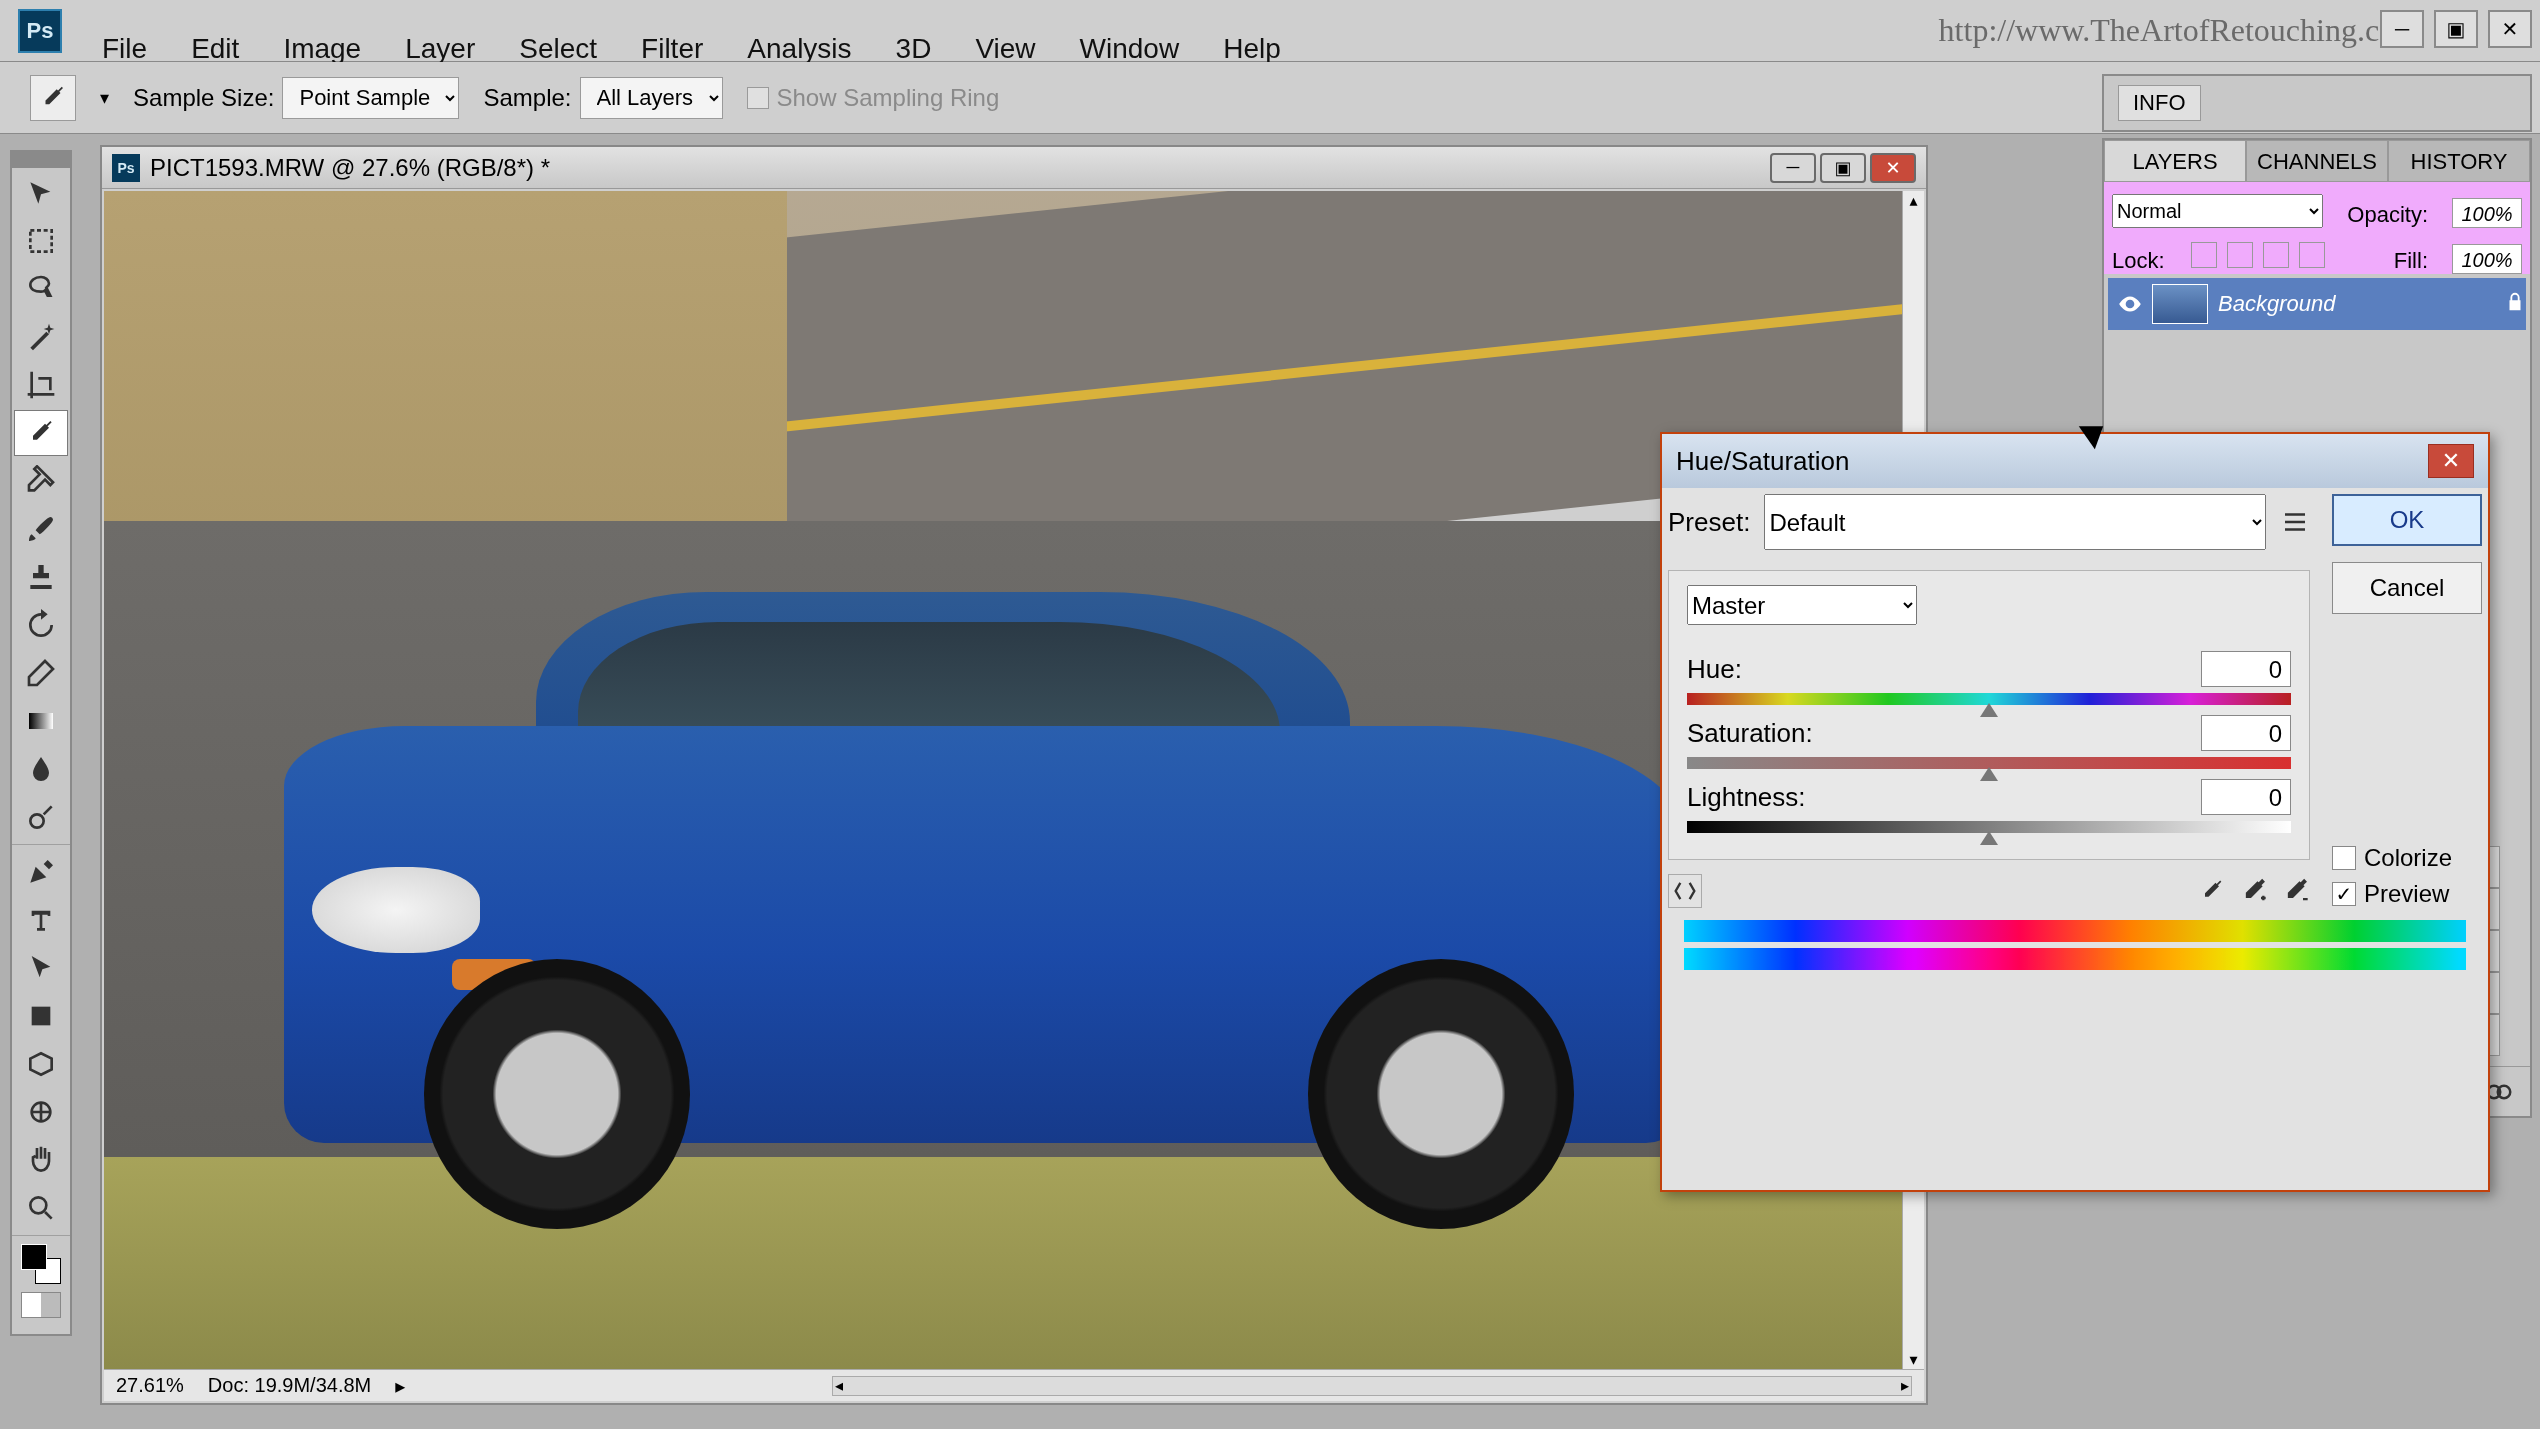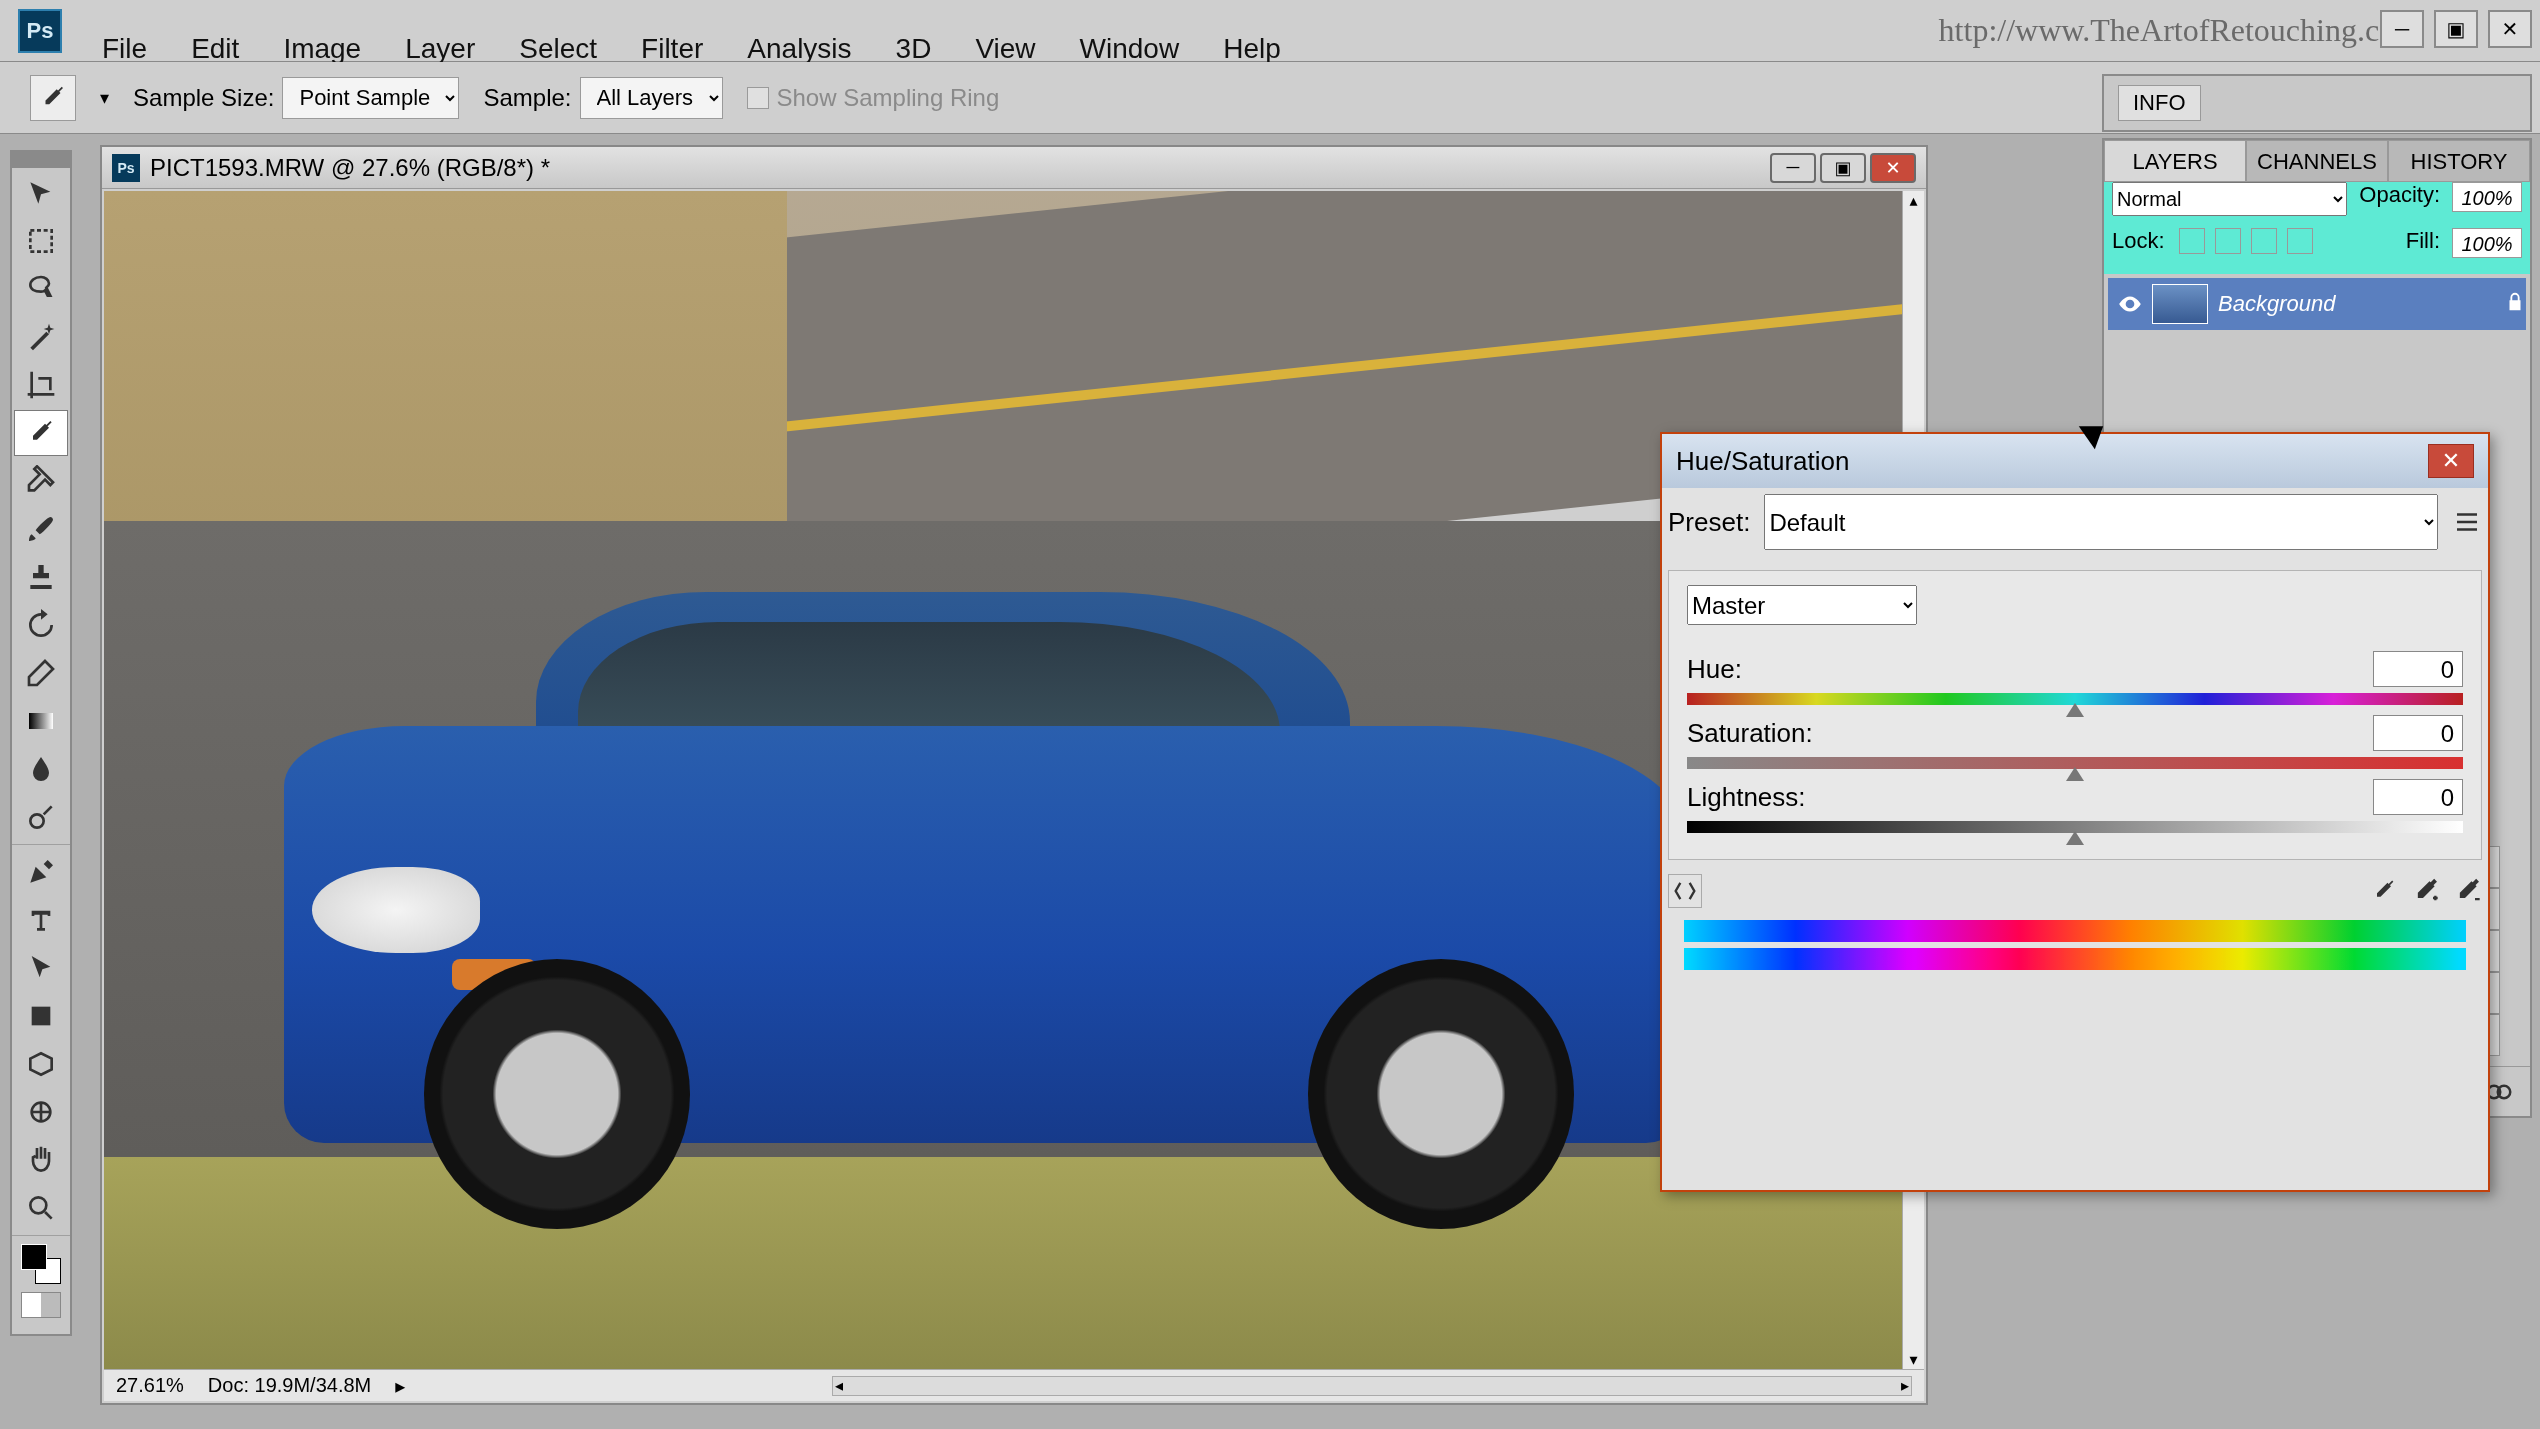--- a/index.html
+++ b/index.html
@@ -108,22 +108,22 @@
   
   .panel-col { position: absolute; right: 8px; top: 74px; bottom: 0; width: 430px; }
   .info-panel { height: 58px; background: #c8c8c8; border: 2px solid #8a8a8a;
                 display: flex; align-items: center; padding-left: 14px; margin-bottom: 6px; }
   .info-panel .tab { background: #e0e0e0; border: 1px solid #999; padding: 4px 14px; font-size: 22px; }
   .layers-panel { background: #c8c8c8; border: 2px solid #8a8a8a; height: 980px; position: relative; }
   .layers-panel .tabs { display: flex; height: 42px; }
   .layers-panel .tabs span { flex: 1; text-align: center; padding-top: 8px; font-size: 22px;
                              background: #b8b8b8; border: 1px solid #999; }
   .layers-panel .tabs span.active { background: #d8d8d8; }
-  .layers-panel .row { display: flex; align-items: flex-start; height: 46px; padding: 0 8px; gap: 12px;
-                       background: #5eead4; font-size: 22px; }
+  .layers-panel .row { display: flex; align-items: flex-end; height: 46px; padding: 0 8px; gap: 24px;
+                       background: #f0abfc; font-size: 22px; }
   .layers-panel .row select { flex: 1; height: 34px; font-size: 20px; }
   .layers-panel .row .pct { width: 70px; height: 30px; background: #fff; border: 1px solid #999;
                             text-align: center; font-size: 20px; line-height: 30px; font-style: italic; }
   .layers-panel .row .lock-icons span { display: inline-block; width: 26px; height: 26px;
                                          border: 1px solid #999; margin: 0 2px; }
   .layer-item { display: flex; align-items: center; height: 52px;
                 background: #5a7fbf; color: #fff; margin: 4px; }
   .layer-item .vis { width: 44px; display: flex; justify-content: center; }
   .layer-item .vis svg { width: 26px; height: 26px; }
   .layer-item .thumb { width: 56px; height: 40px; background: linear-gradient(#6b91c5,#375a92);
@@ -525,20 +525,34 @@
           </svg>
         <svg viewBox="0 0 24 24">
             <path d="M20 4l-3 3-2-2-9 9v3h3l9-9-2-2 3-3zM18 18h4M20 16v4" stroke="#333" stroke-width="2" fill="#333"></path>
           </svg>
         <svg viewBox="0 0 24 24">
             <path d="M20 4l-3 3-2-2-9 9v3h3l9-9-2-2 3-3zM18 19h4" stroke="#333" stroke-width="2" fill="#333"></path>
           </svg>
       </div>
     </div>
 
+    <div class="dialog-right">
+      <button class="dbtn ok">OK</button>
+      <button class="dbtn">Cancel</button>
+      <div class="colorize">
+        <label>
+            <span class="box"></span>
+               <span>Colorize</span>
+          </label>
+        <label>
+            <span class="box">✓</span>
+               <span>Preview</span>
+          </label>
+      </div>
+    </div>
   </div>
   <div class="spectrum-bars">
     <div class="specbar"></div>
     <div class="specbar specbar2"></div>
   </div>
 </div>
 
 <div class="cursor-arrow"></div>
 
 </body></html>

